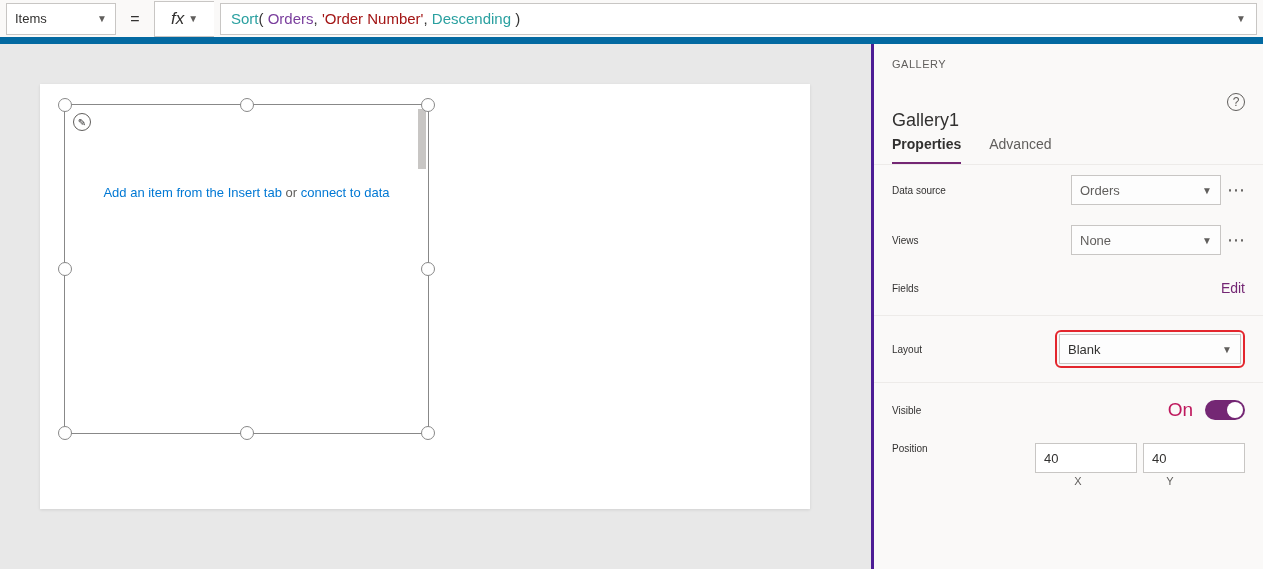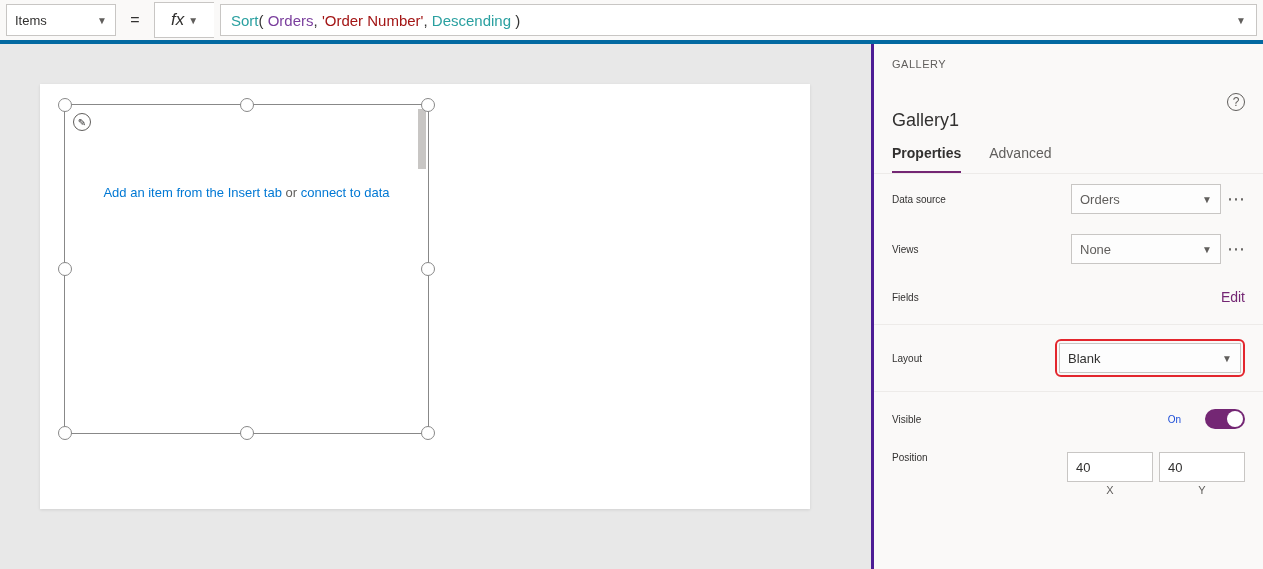--- a/index.html
+++ b/index.html
@@ -1,18 +1,18 @@
 <!DOCTYPE html>
 <html><head>
 <meta charset="utf-8">
 <style>
   * { box-sizing: border-box; margin: 0; padding: 0; font-family: "Segoe UI", sans-serif; }
   body { background: #fff; width: 1263px; height: 569px; overflow: hidden; }
 
-  .top-bar { height: 44px; display: flex; align-items: center; border-bottom: 4px solid #0369a1; background: #faf9f8; padding: 0 6px; gap: 6px; }
+  .top-bar { height: 44px; display: flex; align-items: center; border-bottom: 7px solid #0369a1; background: #faf9f8; padding: 0 6px; gap: 6px; }
   .property-dd { width: 110px; height: 32px; border: 1px solid #c8c6c4; background: #fff; display: flex; align-items: center; justify-content: space-between; padding: 0 8px; color: #323130; font-size: 13px; }
   .equals { width: 26px; text-align: center; font-size: 16px; color: #323130; }
   .fx-box { width: 60px; height: 36px; border: 1px solid #c8c6c4; border-right: none; background: #fff; display: flex; align-items: center; justify-content: center; gap: 4px; font-style: italic; font-family: "Times New Roman", serif; font-size: 17px; color: #323130; }
   .fx-box .chev { font-style: normal; font-family: "Segoe UI"; font-size: 10px; color: #605e5c;}
   .formula-input { flex: 1; height: 32px; border: 1px solid #c8c6c4; background: #fff; display: flex; align-items: center; padding: 0 10px; font-family: Consolas, monospace; font-size: 15px; color: #333; justify-content: space-between;}
   .formula-input .code span.fn { color: #2aa0a0; }
   .formula-input .code span.pl { color: #333; }
   .formula-input .code span.tbl { color: #7a3e9d; }
   .formula-input .code span.str { color: #a31515; }
   .formula-input .code span.en { color: #2aa0a0; }
@@ -31,39 +31,39 @@
   .placeholder-text { position: absolute; left: 0; right:0; top: 80px; text-align:center; font-size: 13px; }
   .placeholder-text a { color: #0078d4; text-decoration: none; }
   .placeholder-text span { color: #605e5c; }
 
   .right-panel { width: 392px; border-left: 3px solid #4c1d95; background: #faf9f8; display:flex; flex-direction:column; }
   .rp-header { padding: 14px 18px 0; }
   .rp-type { font-size: 11px; letter-spacing: 0.5px; color: #605e5c; }
   .rp-name-row { display:flex; align-items:center; justify-content:space-between; margin-top:2px;}
   .rp-name { font-size: 18px; color: #323130; margin-top: 38px; }
   .help-icon { width:18px;height:18px;border:1px solid #605e5c;border-radius:50%;display:flex;align-items:center;justify-content:center;font-size:12px;color:#605e5c;}
-  .tabs { display:flex; gap:28px; margin-top:14px; padding:0 18px; border-bottom:1px solid #edebe9;}
+  .tabs { display:flex; gap:28px; margin-top:5px; padding:0 18px; border-bottom:1px solid #edebe9;}
   .tab { padding-bottom:10px; font-size:14px; color:#605e5c; border-bottom:2px solid transparent; cursor:pointer; }
   .tab.active { color:#323130; font-weight:600; border-bottom-color:#742774; }
 
   .props { flex:1; overflow:auto; }
   .prop-row { display:flex; align-items:center; justify-content:space-between; padding: 10px 18px; min-height:46px;}
   .prop-label { font-size:10px; color:#323130; }
   .prop-ctrl { display:flex; align-items:center; gap:6px; }
   .dd { height:30px; border:1px solid #c8c6c4; background:#fdfdfd; display:flex; align-items:center; justify-content:space-between; padding:0 8px; font-size:13px; color:#605e5c; }
   .dd.w150 { width:150px; }
   .dd.w180 { width:182px; color:#323130;}
   .ellipsis { color:#605e5c; font-size:18px; letter-spacing:1px; cursor:pointer; width:18px; text-align:center;}
   .edit-link { color:#742774; font-size:14px; cursor:pointer; }
   .divider { height:1px; background:#edebe9; margin:4px 0; }
   .highlight-box { border:2px solid #e3262d; border-radius:6px; padding:2px; }
   .toggle { width:40px; height:20px; background:#742774; border-radius:10px; position:relative;}
   .toggle::after { content:""; position:absolute; right:2px; top:2px; width:16px; height:16px; background:#fff; border-radius:50%;}
-  .onoff { font-size:10px; color:#1d4ed8; margin-right:18px;}
-  .num-input { width:86px; height:30px; border:1px solid #c8c6c4; background:#fff; padding:0 8px; font-size:13px; color:#323130;}
+  .onoff { font-size:19px; color:#be185d; margin-right:6px;}
+  .num-input { width:102px; height:30px; border:1px solid #c8c6c4; background:#fff; padding:0 8px; font-size:13px; color:#323130;}
   .pair { display:flex; flex-direction:column; }
   .pair-row { display:flex; gap:6px;}
   .pair-labels { display:flex; gap:6px; margin-top:2px;}
   .pair-labels span { width:86px; text-align:center; font-size:11px; color:#605e5c;}
   .chev { font-size:10px; color:#605e5c;}
 </style>
 </head>
 <body>
 
 <div class="top-bar">

